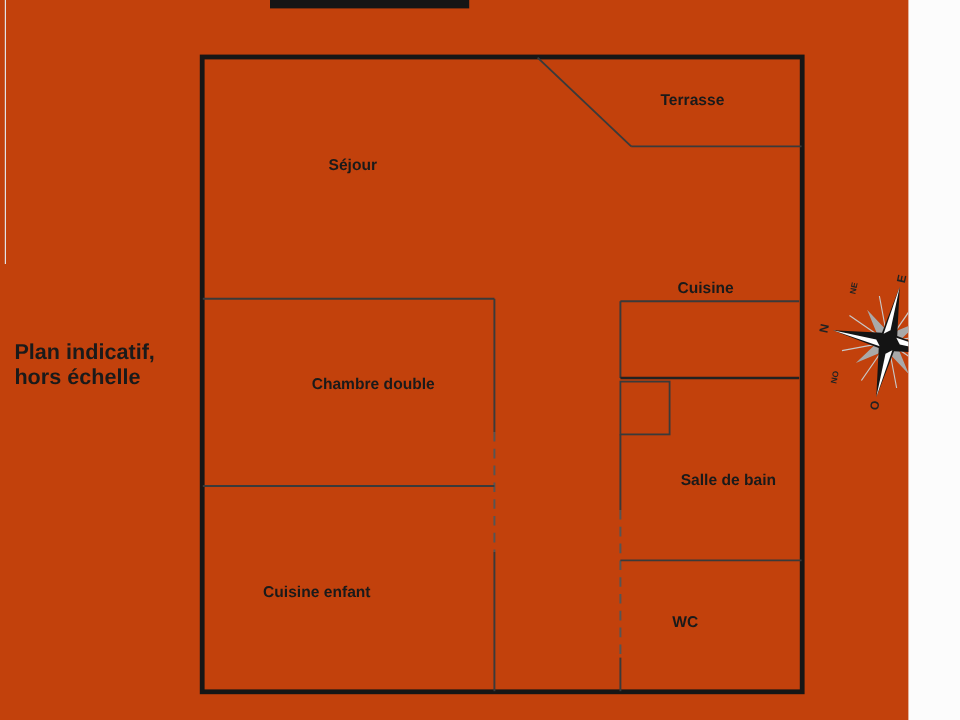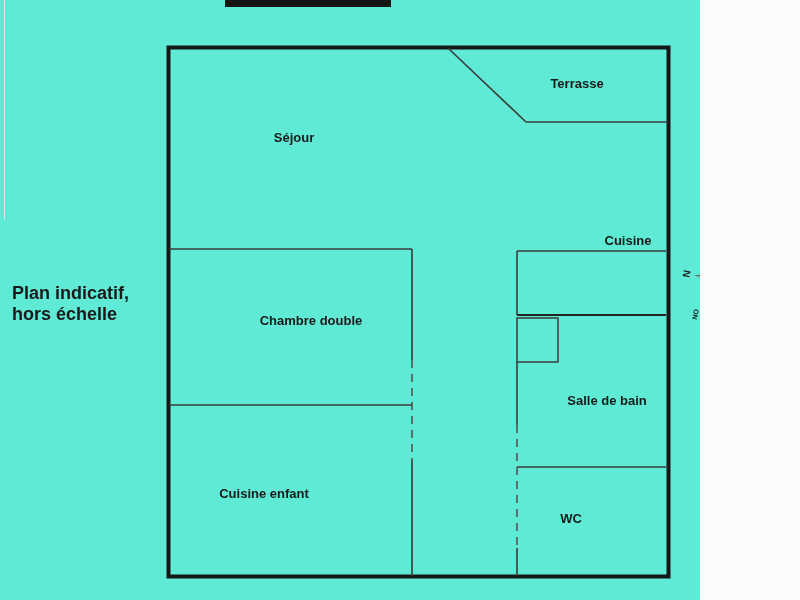--- a/index.html
+++ b/index.html
@@ -2,24 +2,24 @@
 <html><head>
 <meta charset="utf-8">
 <style>
   html, body {
     margin: 0;
     padding: 0;
     background: #fcfcfc;
   }
   #stage {
     position: relative;
-    width: 700px;
+    width: 757px;
     height: 600px;
     overflow: hidden;
-    background: #5eead4;
+    background: #c2410c;
     font-family: "Liberation Sans", sans-serif;
     color: #1a1a1a;
   }
   .edge-artifact {
     position: absolute;
     left: 4px; top: 0;
     width: 1px; height: 220px;
     background: #e2e2e6;
   }
   .redaction-bar {
@@ -92,21 +92,21 @@
 
     <path d="M517,362 V425" fill="none" stroke="#3a3a3a" stroke-width="1.6"></path>
     <path d="M517,425 V548" fill="none" stroke="#555" stroke-width="1.6" stroke-dasharray="8 6"></path>
     <path d="M517,548 V576" fill="none" stroke="#3a3a3a" stroke-width="1.6"></path>
 
     <path d="M517,467 H668" fill="none" stroke="#3a3a3a" stroke-width="1.6"></path>
   </svg>
 
   <div class="room-label" style="left:577px; top:83px;">Terrasse</div>
   <div class="room-label" style="left:294px; top:137px;">Séjour</div>
-  <div class="room-label" style="left:588px; top:240px;margin-left:40px;">Cuisine</div>
+  <div class="room-label" style="left:588px; top:240px;">Cuisine</div>
   <div class="room-label" style="left:275px; top:320px;margin-left:36px;">Chambre double</div>
   <div class="room-label" style="left:607px; top:400px;">Salle de bain</div>
   <div class="room-label" style="left:264px; top:493px;">Cuisine enfant</div>
   <div class="room-label" style="left:571px; top:518px;">WC</div>
 
   <div class="plan-note">
     <div>Plan indicatif,</div>
     <div>hors échelle</div>
   </div>
 

